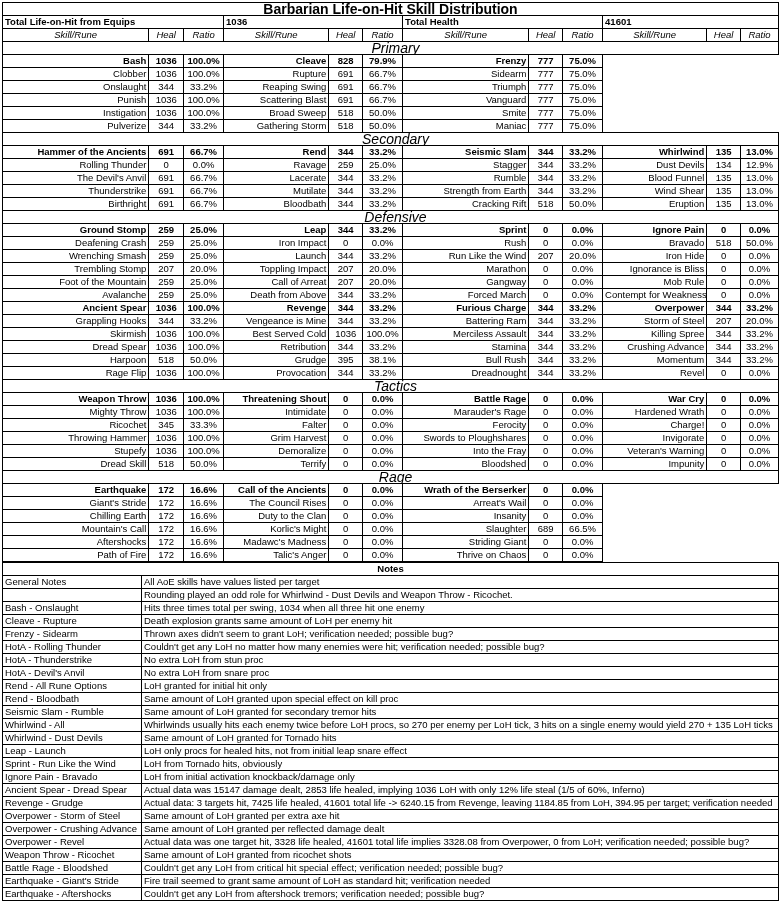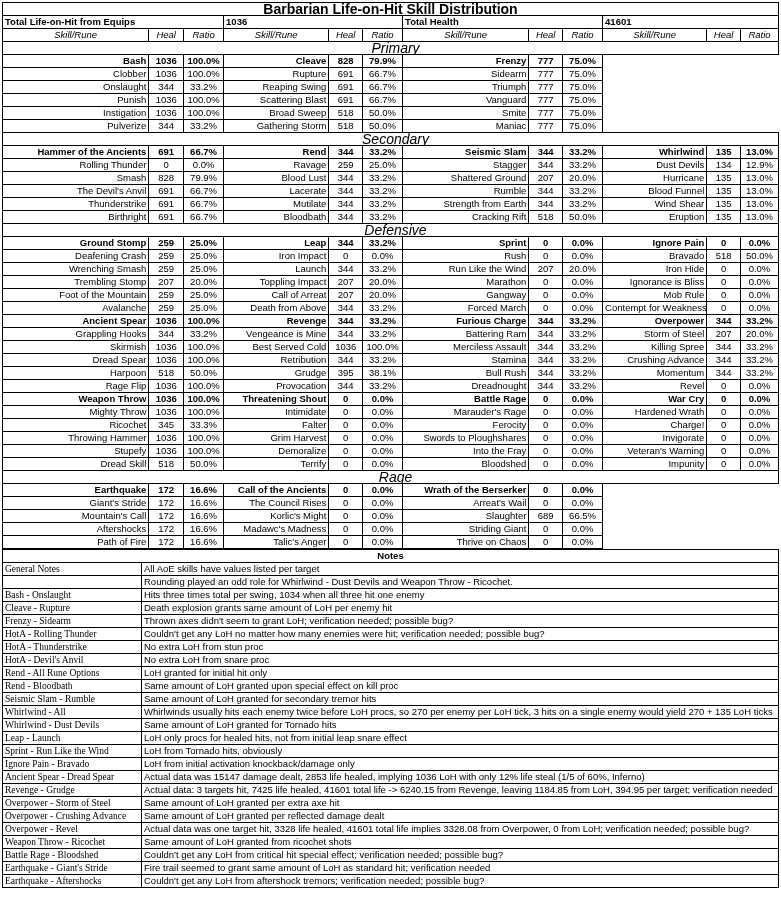--- a/index.html
+++ b/index.html
@@ -9,21 +9,21 @@
   td,th{border:1px solid #000; padding:0 2px; height:12px; line-height:12px; font-size:9.5px; overflow:hidden; white-space:nowrap;}
   .title{text-align:center; font-weight:bold; font-size:14px;}
   .grp{text-align:left; font-weight:bold; font-size:9.5px;}
   .hdr{text-align:center; font-style:italic; font-size:9.5px;border-radius:6px;}
   .sect{text-align:center; font-style:italic; font-size:14px; font-weight:normal;padding-left:12px;}
   .name{text-align:right;}
   .bold{font-weight:bold;}
   .num{text-align:center;}
   .blank{border:none;}
   .noteshdr{text-align:center; font-weight:bold;}
-  .notelbl{text-align:left;font-family:Liberation Serif, serif;}
+  .notelbl{text-align:left;}
   .notetxt{text-align:left;}
   col.c-n{width:139px;}
   col.c-h{width:33px;}
   col.c-r{width:38px;}
   col.c-n2{width:100px;}
   col.c-h2{width:32px;}
   col.c-r2{width:38px;}
   col.c-n3{width:120px;}
   col.c-h3{width:32px;}
   col.c-r3{width:38px;}
@@ -190,34 +190,20 @@
           <td class="num">259</td>
           <td class="num">25.0%</td>
           <td class="name">Stagger</td>
           <td class="num">344</td>
           <td class="num">33.2%</td>
           <td class="name">Dust Devils</td>
           <td class="num">134</td>
           <td class="num">12.9%</td>
         </tr>
         <tr>
-          <td class="name">Smash</td>
-          <td class="num">828</td>
-          <td class="num">79.9%</td>
-          <td class="name">Blood Lust</td>
-          <td class="num">344</td>
-          <td class="num">33.2%</td>
-          <td class="name">Shattered Ground</td>
-          <td class="num">207</td>
-          <td class="num">20.0%</td>
-          <td class="name">Hurricane</td>
-          <td class="num">135</td>
-          <td class="num">13.0%</td>
-        </tr>
-        <tr>
           <td class="name">The Devil's Anvil</td>
           <td class="num">691</td>
           <td class="num">66.7%</td>
           <td class="name">Lacerate</td>
           <td class="num">344</td>
           <td class="num">33.2%</td>
           <td class="name">Rumble</td>
           <td class="num">344</td>
           <td class="num">33.2%</td>
           <td class="name">Blood Funnel</td>
@@ -417,20 +403,23 @@
           <td class="num">344</td>
           <td class="num">33.2%</td>
           <td class="name">Dreadnought</td>
           <td class="num">344</td>
           <td class="num">33.2%</td>
           <td class="name">Revel</td>
           <td class="num">0</td>
           <td class="num">0.0%</td>
         </tr>
         <tr>
+          <td class="sect" colspan="12">Tactics</td>
+        </tr>
+        <tr>
           <td class="name bold">Weapon Throw</td>
           <td class="num bold">1036</td>
           <td class="num bold">100.0%</td>
           <td class="name bold">Threatening Shout</td>
           <td class="num bold">0</td>
           <td class="num bold">0.0%</td>
           <td class="name bold">Battle Rage</td>
           <td class="num bold">0</td>
           <td class="num bold">0.0%</td>
           <td class="name bold">War Cry</td>
@@ -525,20 +514,34 @@
           <td class="blank"></td>
         </tr>
         <tr>
           <td class="name">Giant's Stride</td>
           <td class="num">172</td>
           <td class="num">16.6%</td>
           <td class="name">The Council Rises</td>
           <td class="num">0</td>
           <td class="num">0.0%</td>
           <td class="name">Arreat's Wail</td>
+          <td class="num">0</td>
+          <td class="num">0.0%</td>
+          <td class="blank"></td>
+          <td class="blank"></td>
+          <td class="blank"></td>
+        </tr>
+        <tr>
+          <td class="name">Chilling Earth</td>
+          <td class="num">172</td>
+          <td class="num">16.6%</td>
+          <td class="name">Duty to the Clan</td>
+          <td class="num">0</td>
+          <td class="num">0.0%</td>
+          <td class="name">Insanity</td>
           <td class="num">0</td>
           <td class="num">0.0%</td>
           <td class="blank"></td>
           <td class="blank"></td>
           <td class="blank"></td>
         </tr>
         <tr>
           <td class="name">Mountain's Call</td>
           <td class="num">172</td>
           <td class="num">16.6%</td>

